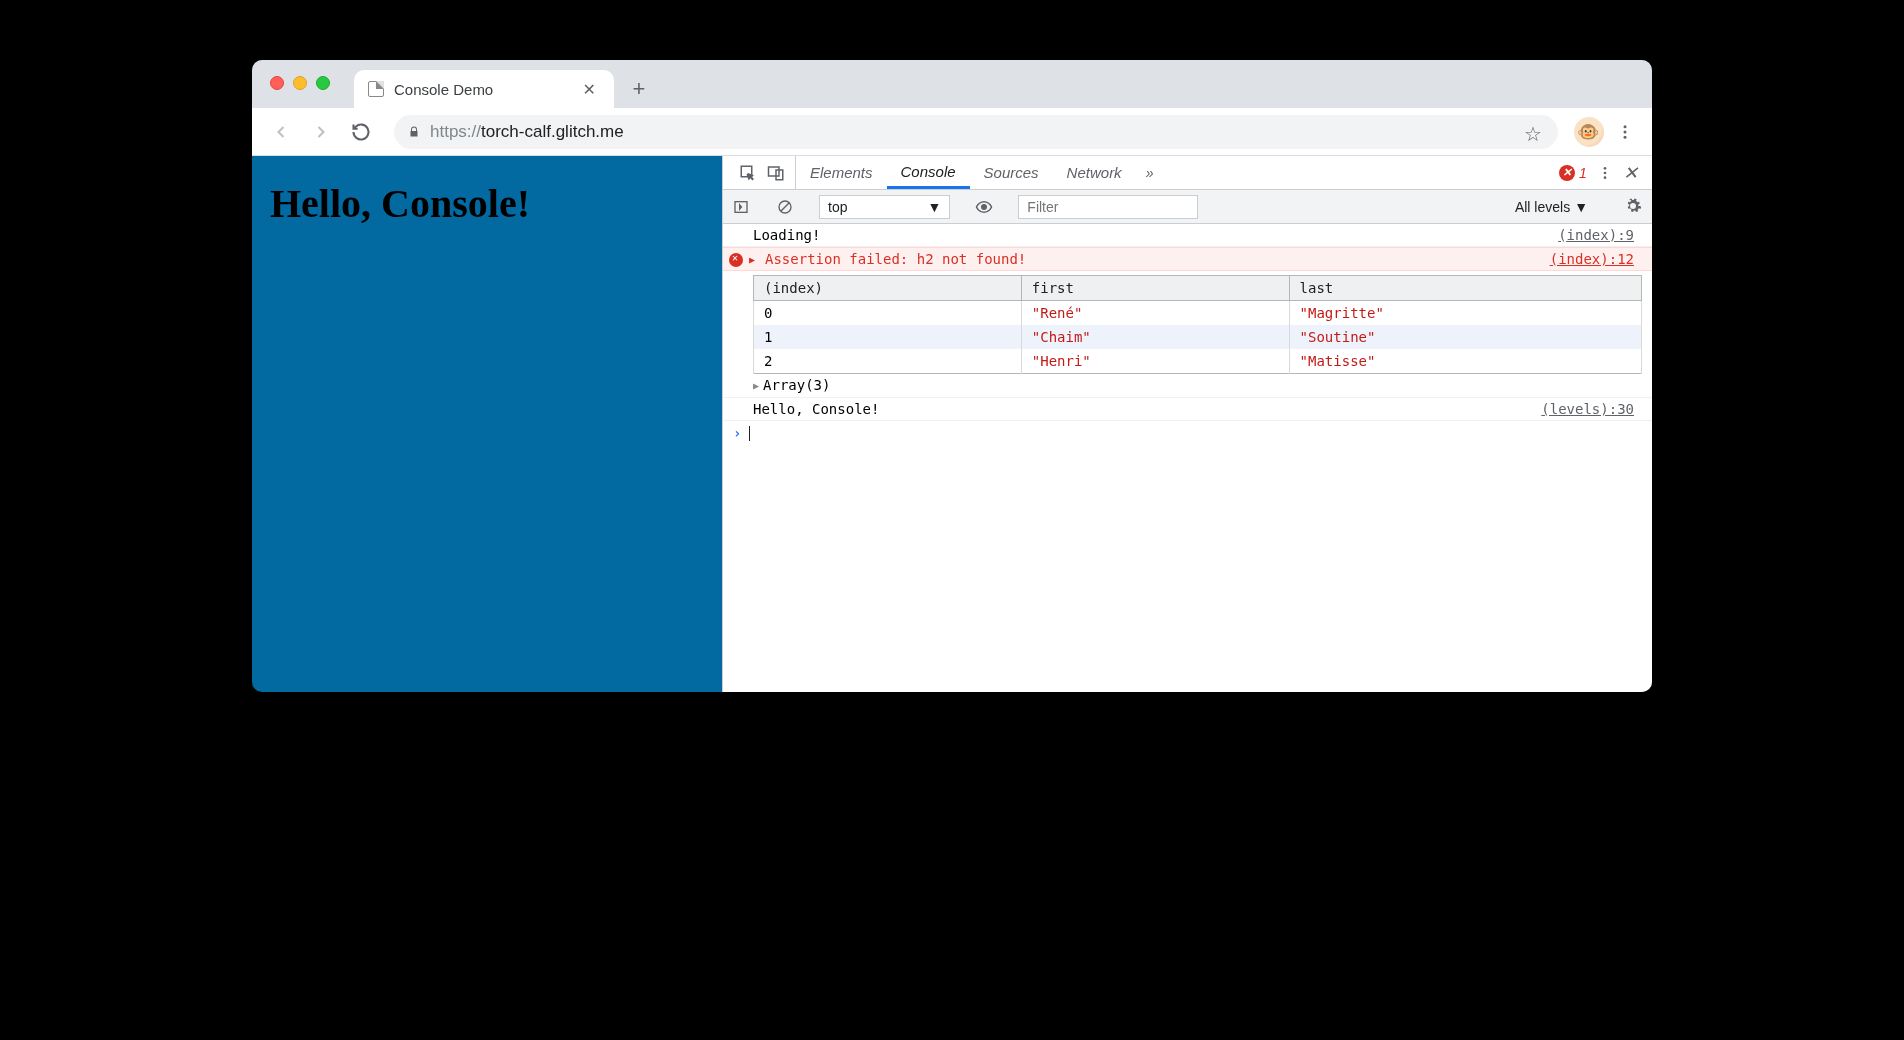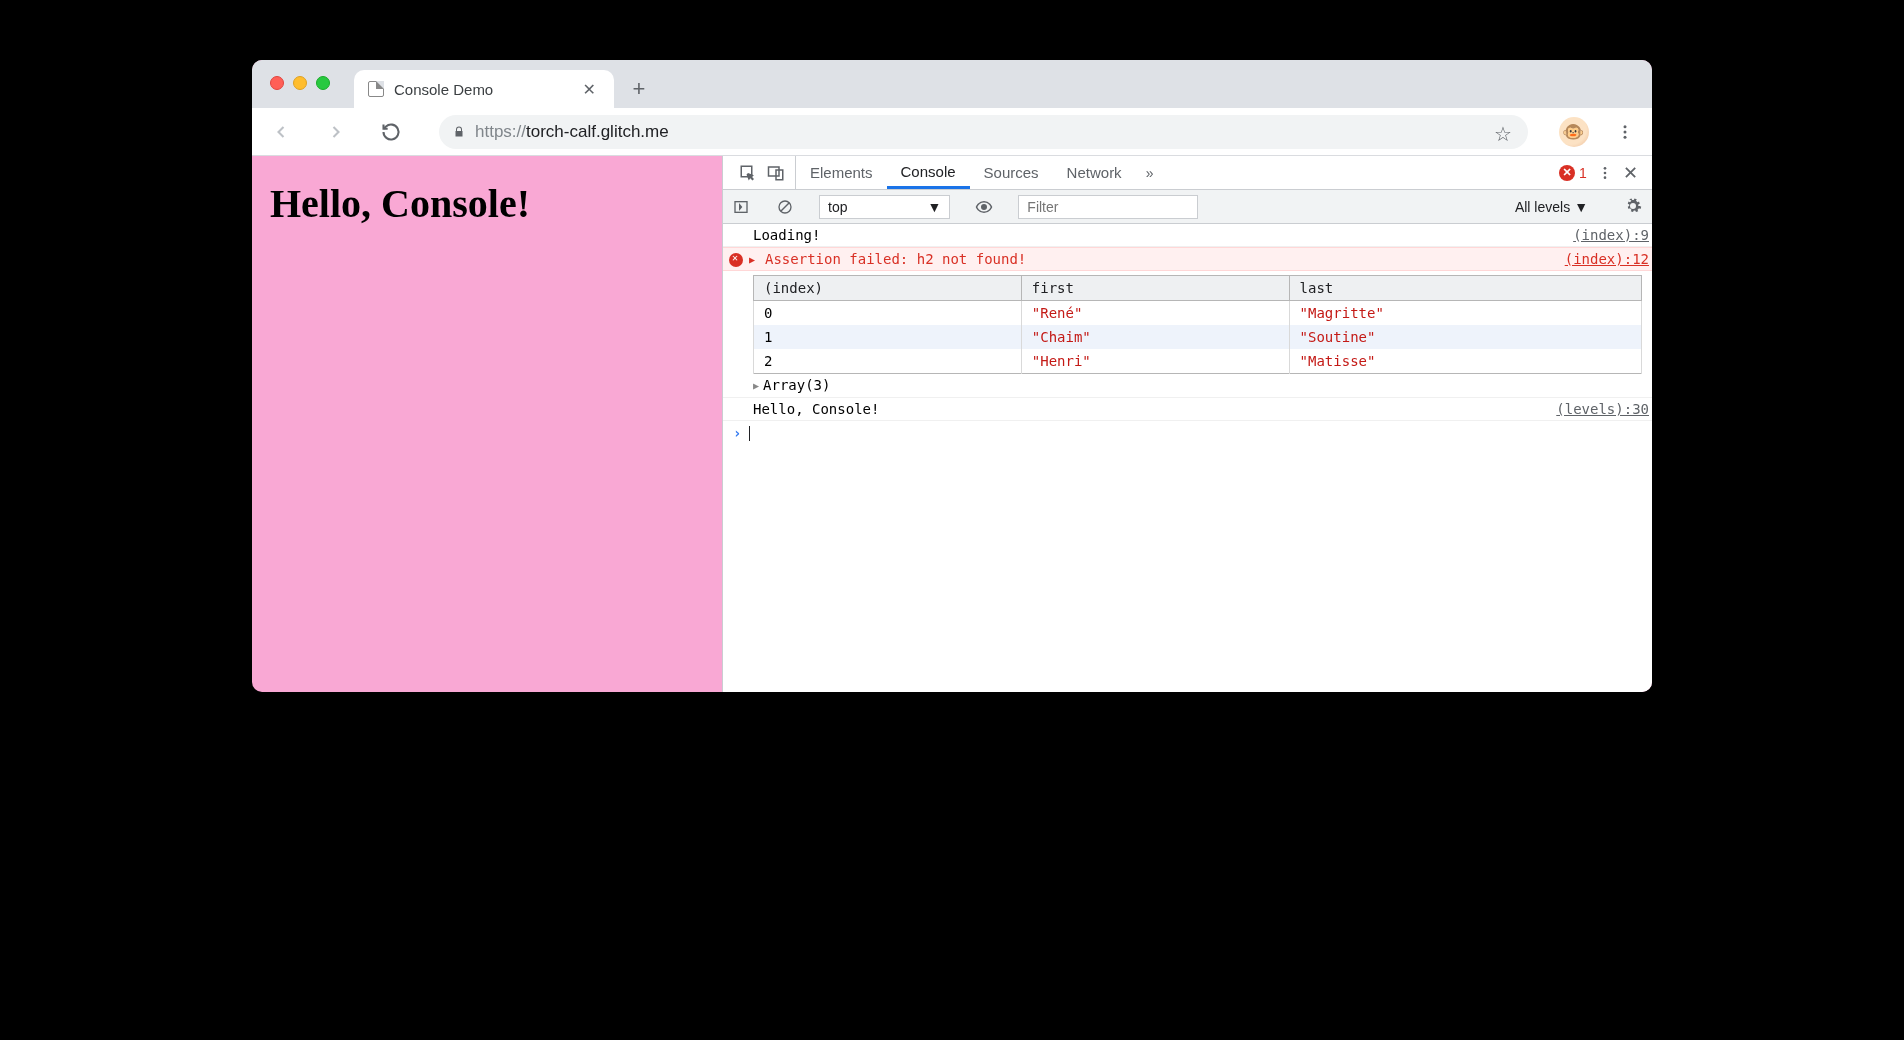--- a/index.html
+++ b/index.html
@@ -9,21 +9,21 @@
   height: 1040px;
   display: flex;
   align-items: flex-start;
   justify-content: center;
   padding-top: 60px;
   font-family: -apple-system, BlinkMacSystemFont, "Helvetica Neue", Arial, sans-serif;
 }
 .browser-window {
   width: 1400px;
   height: 632px;
-  background: #f9a8d4;
+  background: #0369a1;
   border-radius: 10px;
   box-shadow: 0 20px 60px rgba(0,0,0,0.5);
   overflow: hidden;
   display: flex;
   flex-direction: column;
 }
 .titlebar {
   height: 48px;
   background: #dee1e6;
   display: flex;
@@ -93,21 +93,21 @@
   margin-bottom: 4px;
   border-radius: 50%;
 }
 .toolbar {
   height: 48px;
   background: #fff;
   border-bottom: 1px solid #dadce0;
   display: flex;
   align-items: center;
   padding: 0 12px;
-  gap: 21px;
+  gap: 6px;
 }
 .nav-btn {
   width: 34px;
   height: 34px;
   display: flex;
   align-items: center;
   justify-content: center;
   border-radius: 50%;
   color: #5f6368;
   font-size: 20px;
@@ -177,20 +177,21 @@
   flex-direction: column;
   font-size: 14px;
   background: #fff;
 }
 .dt-tabs {
   height: 34px;
   border-bottom: 1px solid #cacdd1;
   display: flex;
   align-items: stretch;
   padding: 0 6px;
+  font-style: italic;
 }
 .dt-corner {
   display: flex;
   align-items: center;
   gap: 10px;
   padding: 0 10px;
   border-right: 1px solid #cacdd1;
 }
 .dt-tab {
   padding: 0 14px;
@@ -290,21 +291,21 @@
   margin-left: 12px;
 }
 .console-body {
   flex: 1;
   overflow: auto;
   font-family: Menlo, Consolas, monospace;
   font-size: 14px;
 }
 .log-row {
   display: flex;
-  padding: 3px 3px 3px 30px;
+  padding: 3px 18px 3px 30px;
   border-bottom: 1px solid #f0f0f0;
   position: relative;
 }
 .log-row .src {
   margin-left: auto;
   color: #5f6368;
   text-decoration: underline;
 }
 .log-row.error {
   background: #fff0f0;

